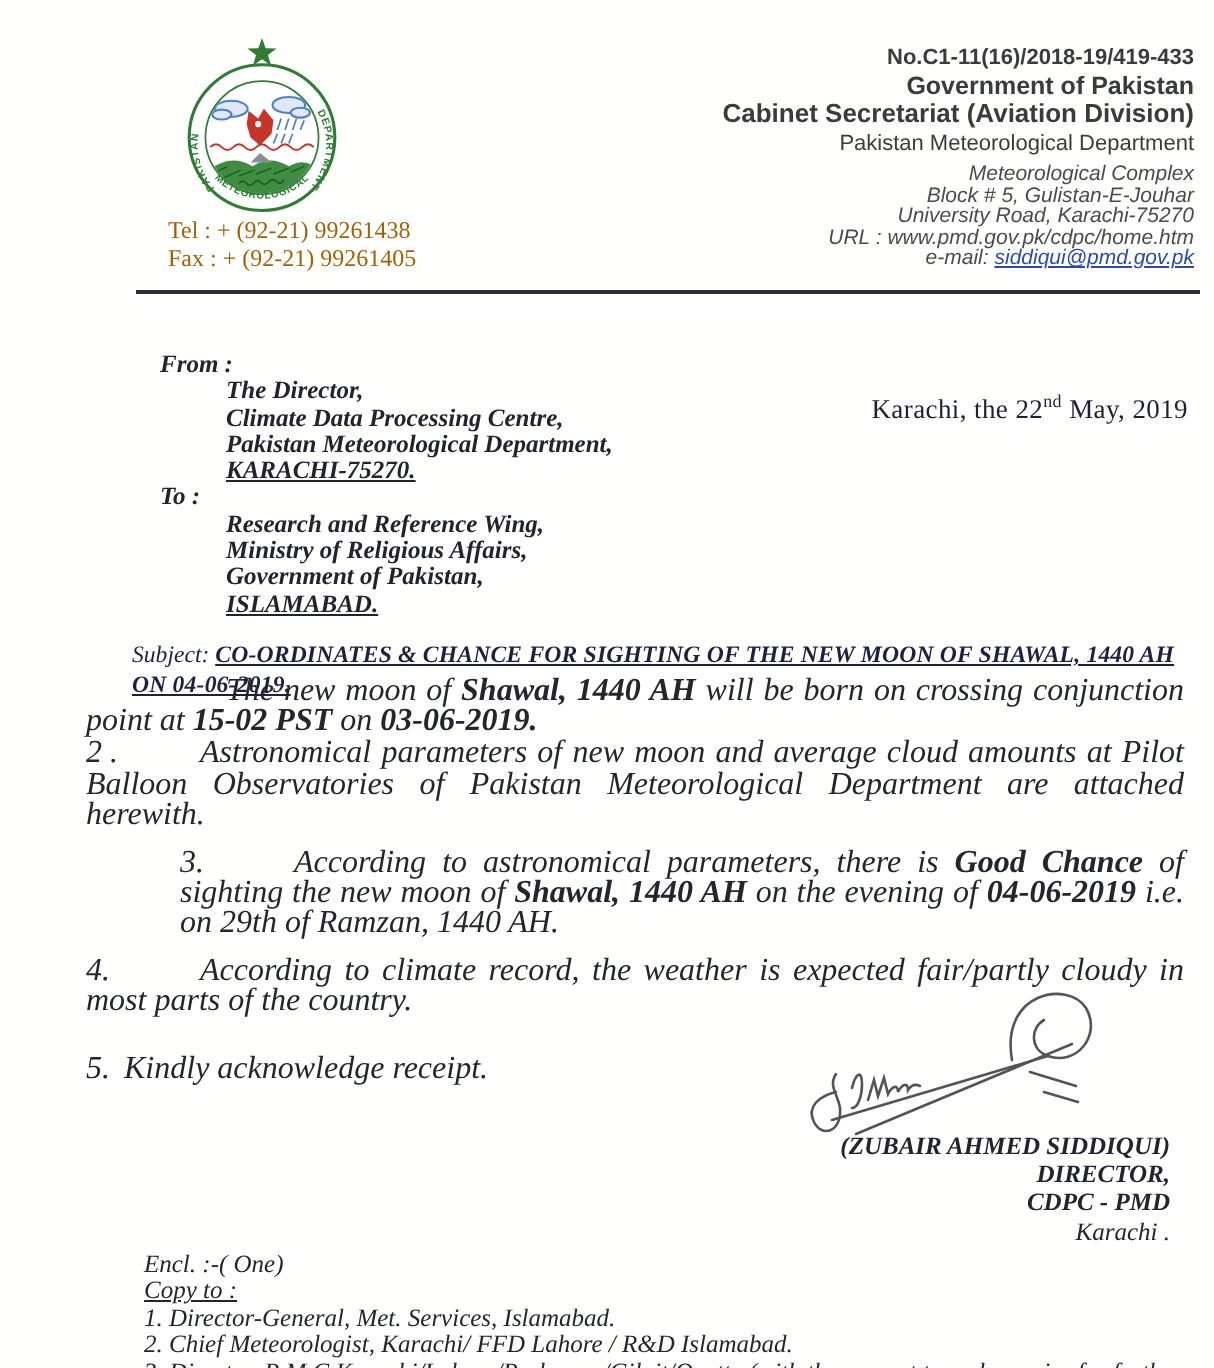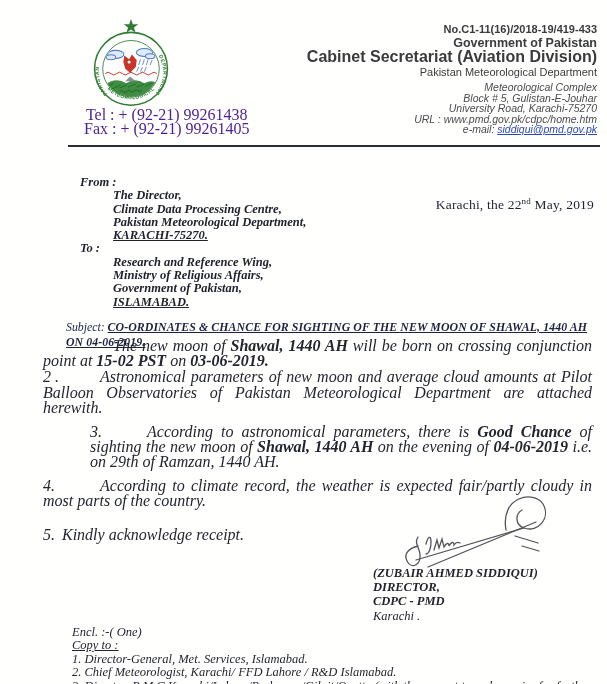--- a/index.html
+++ b/index.html
@@ -6,29 +6,29 @@
   html,body { background:#e8e8e8; }
   .page {
     position:relative; width:607px; height:684px; margin:0 auto;
     background:#fffffe; overflow:hidden; color:#22242e;
     font-family:"Liberation Serif", serif;
   }
   
   .logo { position:absolute; left:82px; top:18px; width:98px; height:92px; }
   .telfax {
     position:absolute; left:84px; top:108px;
-    font-size:16px; line-height:14px; color:#4c1d95; font-style:normal;text-align:center;
+    font-size:12px; line-height:14px; color:#a16207; font-style:normal;
   }
   .head-right {
     position:absolute; right:10px; top:22px; text-align:right;
     font-family:"Liberation Sans", sans-serif; color:#3a3b3d;
   }
   .hr-ref   { font-size:11px; font-weight:bold; line-height:14px; }
   .hr-govt  { font-size:12.5px; font-weight:bold; line-height:14px; }
-  .hr-sec   { font-size:16px; font-weight:bold; line-height:14.5px;margin-left:20px; }
+  .hr-sec   { font-size:13px; font-weight:bold; line-height:14.5px;margin-left:20px; }
   .hr-dept  { font-size:11px; font-weight:normal; line-height:14.5px; }
   .hr-addr  { font-size:10.5px; font-style:italic; line-height:10.5px; color:#4a4b4f; }
   .hr-addr.first { margin-top:3px; }
   .email-link { color:#2b48b5; text-decoration:underline; cursor:pointer; }
   .rule { position:absolute; left:68px; top:145px; width:532px; border-top:2px solid #2a2c36; }
   
   .date {
     position:absolute; right:13px; top:153px;
     font-size:13.5px; color:#1e2133; letter-spacing:.2px;margin-top:44px;
   }
@@ -54,21 +54,21 @@
     color:#23252f;
   }
   .para.indent { text-indent:70px; }
   .pnum { display:inline-block; font-style:italic; }
   .pnum.wide { width:57px; }
   .pnum.narrow { width:19px; }
   .mt1 { margin-top:1px; } .mt9 { margin-top:9px;margin-left:47px; } .mt8 { margin-top:8px; } .mt13 { margin-top:19px; }
   
   .sig-scribble { position:absolute; left:388px; top:488px; width:170px; height:80px; }
   .sig-block {
-    position:absolute; left:373px; top:566px; width:212px; text-align:left;
+    position:absolute; left:373px; top:566px; width:212px; text-align:right;
     font-style:italic; font-weight:bold; font-size:12.5px; line-height:14.2px;
     color:#23242e;
   }
   .sig-block .city { font-weight:normal; }
   
   .footer {
     position:absolute; left:72px; top:626px;
     font-style:italic; font-size:12.5px; line-height:13.4px; color:#23252f;
   }
 </style>

